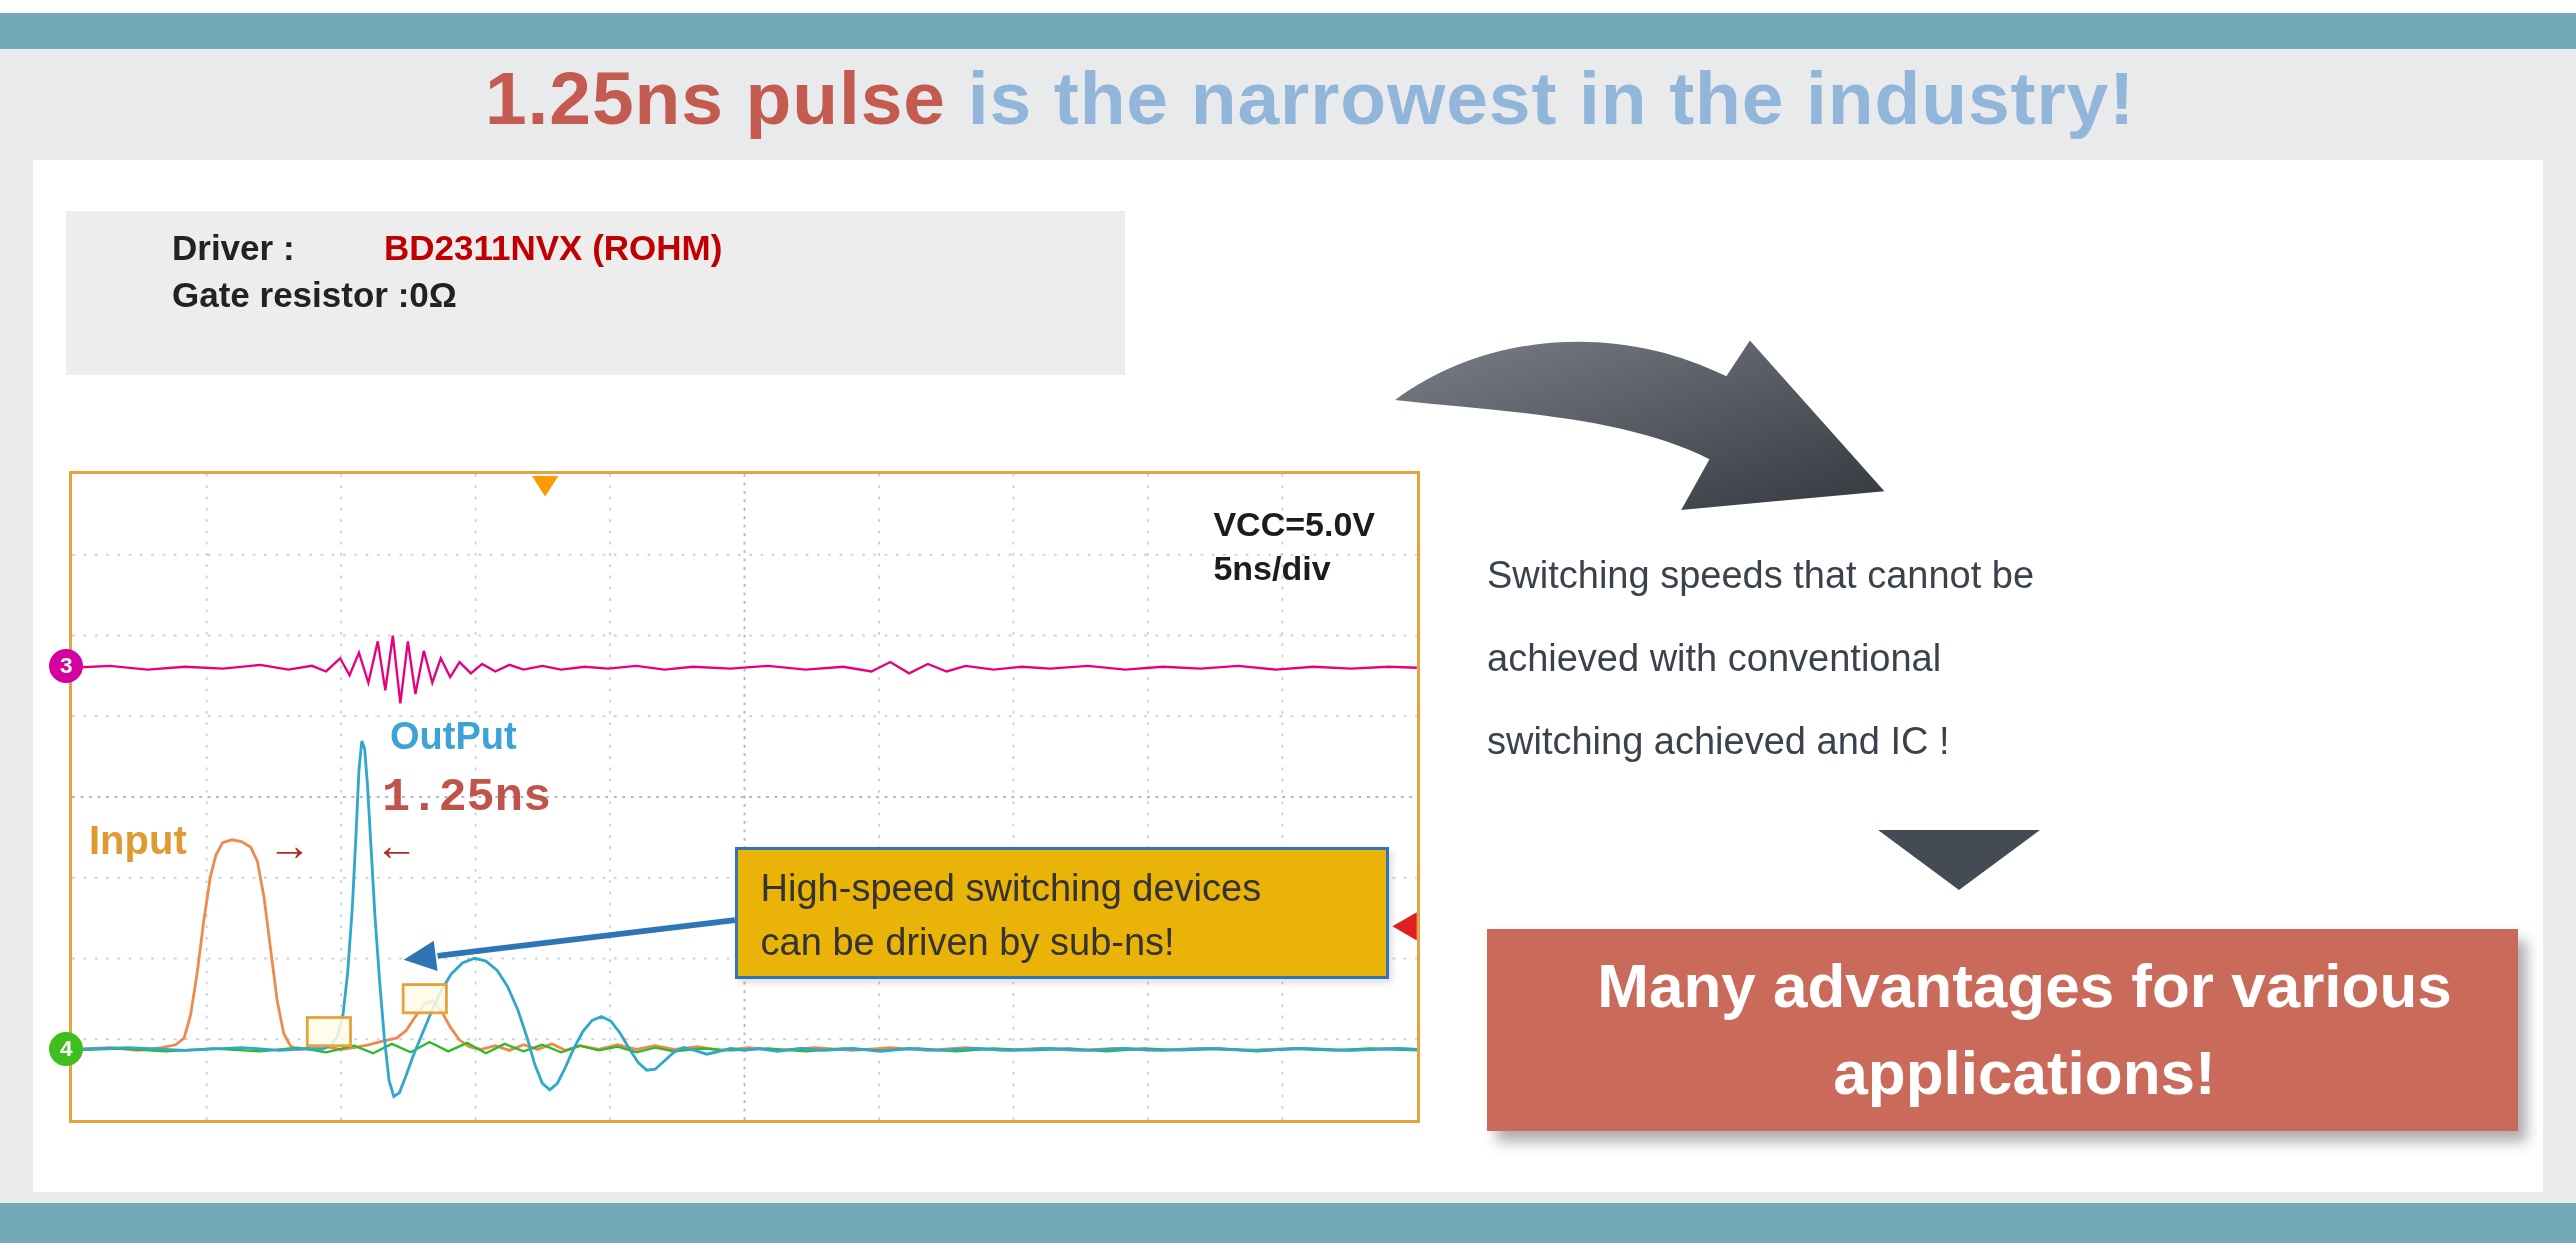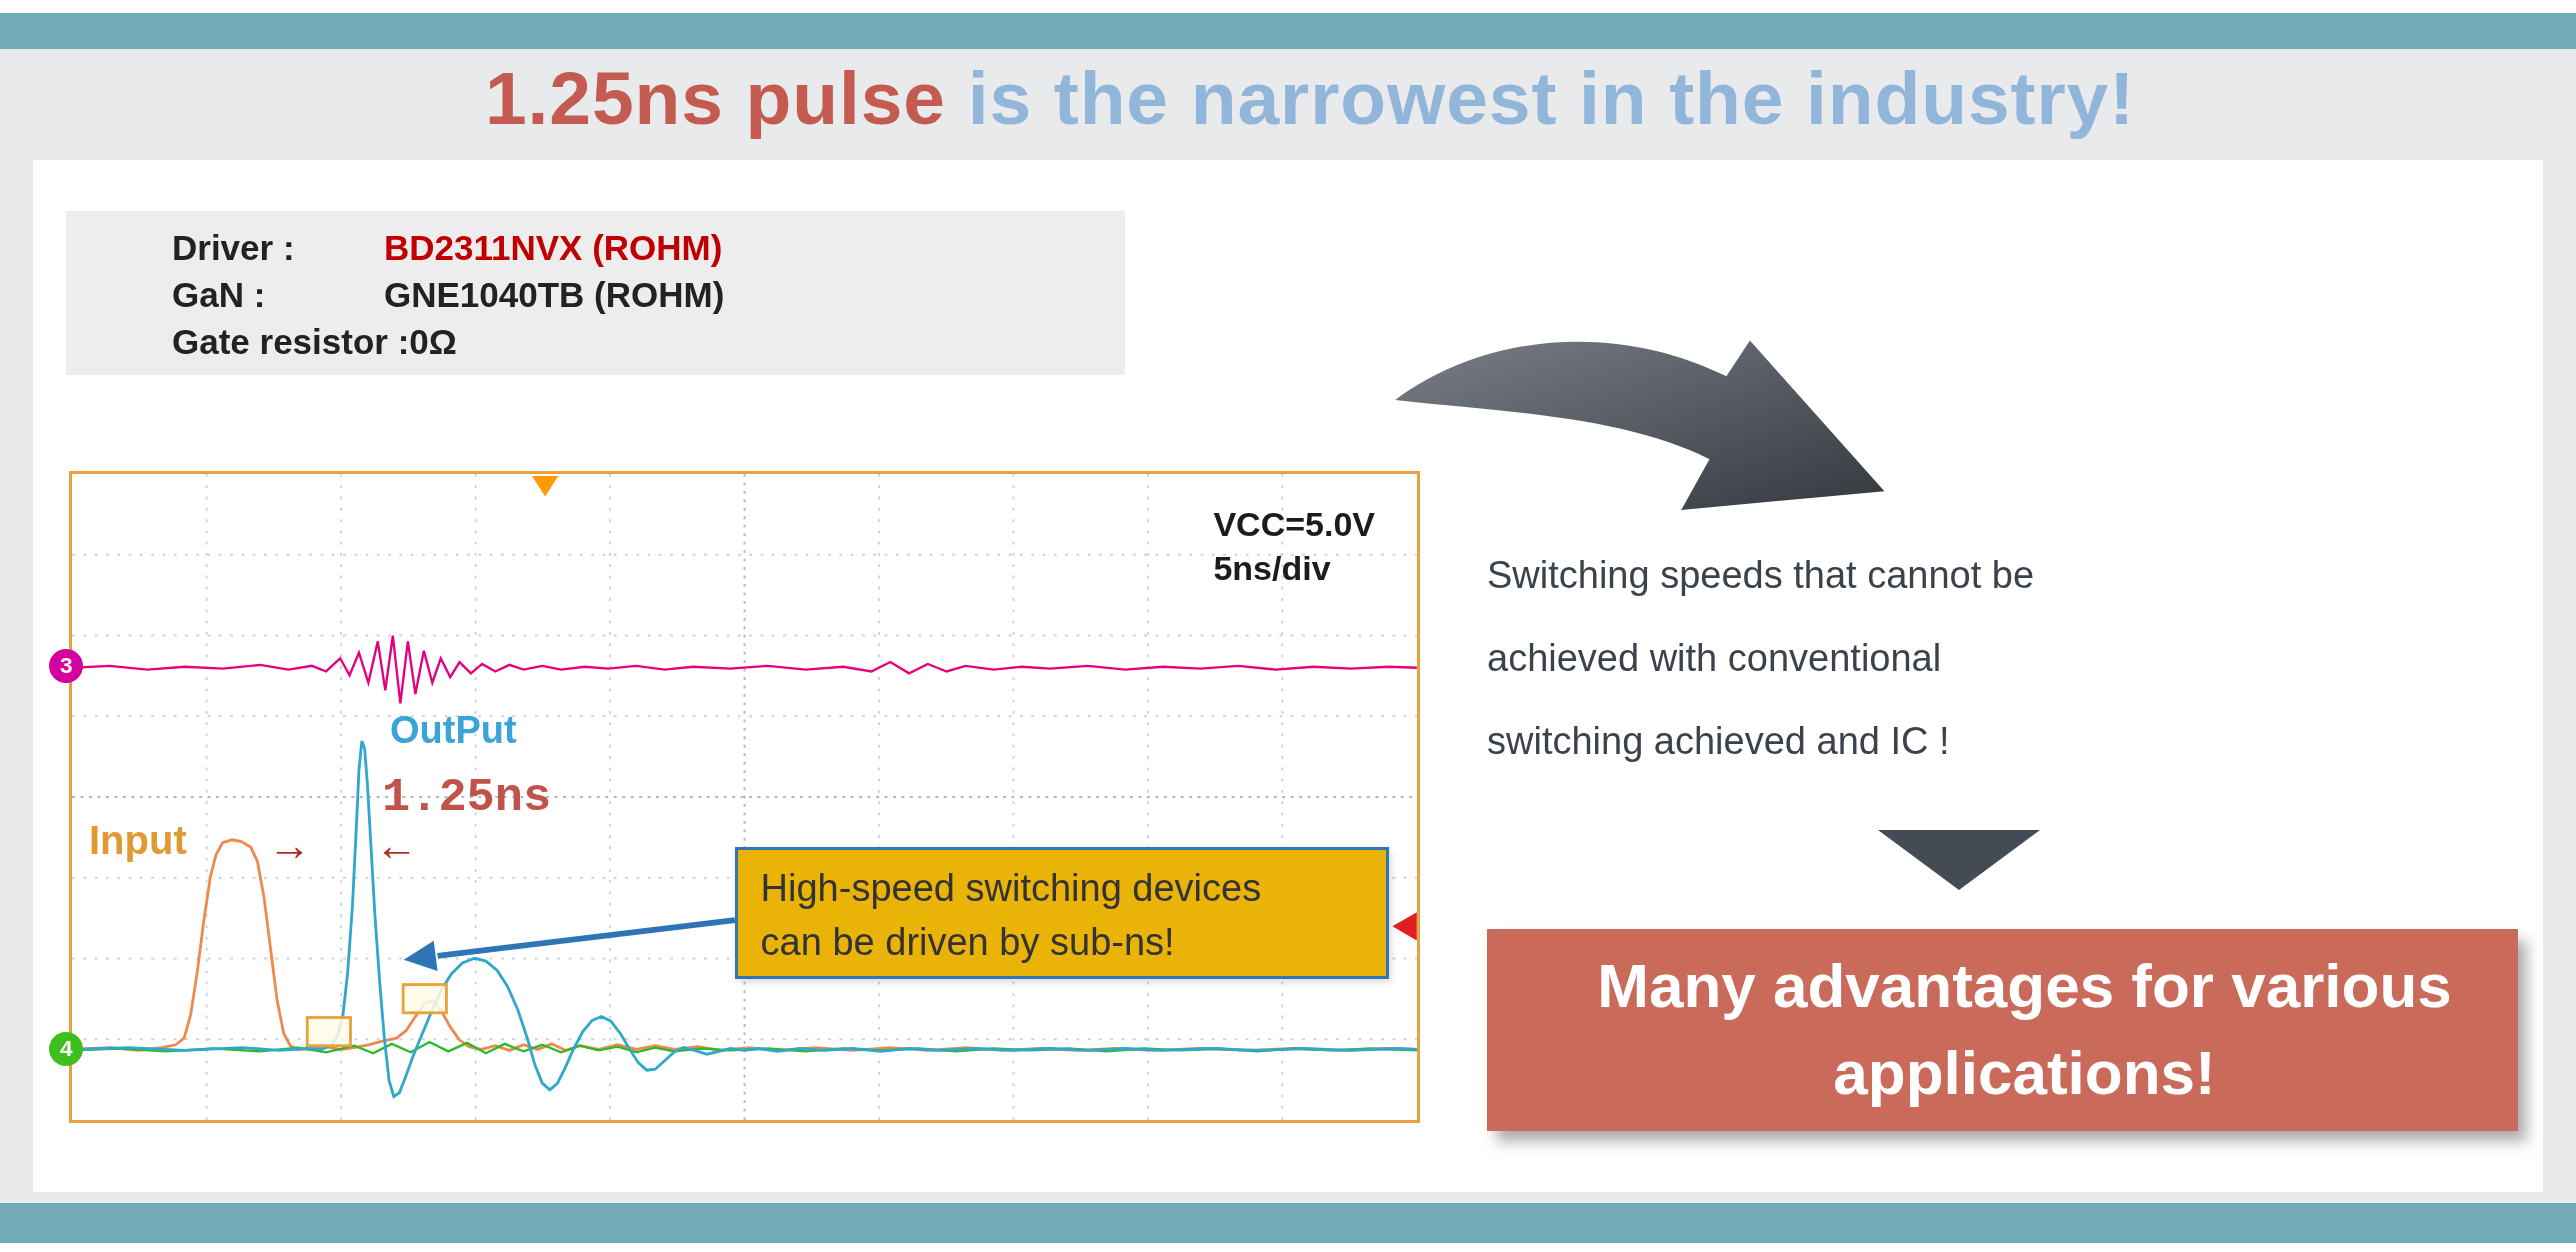--- a/index.html
+++ b/index.html
@@ -20,21 +20,21 @@
   .specs .row{line-height:47px;white-space:nowrap;}
   .specs .label{display:inline-block;min-width:212px;}
   .specs .val-red{color:#c00000;}
 
   
   .scope{position:absolute;left:36px;top:311px;width:1345px;height:646px;border:3.8px solid #e8a23c;background:#ffffff;}
   .scope svg.waves{position:absolute;left:0;top:0;display:block;}
   .gridline{stroke:#cdd1d4;stroke-width:2;stroke-dasharray:3 9;fill:none;}
   .gridline.center{stroke:#b2b6ba;stroke-dasharray:3 6;}
   .vcc{position:absolute;right:42px;top:28px;font-size:34px;font-weight:700;color:#1c1c1c;line-height:44px;}
-  .out-label{position:absolute;left:318px;top:235px;font-size:38px;font-weight:700;color:#3ba3d8;}
+  .out-label{position:absolute;left:318px;top:241px;font-size:38px;font-weight:700;color:#3ba3d8;}
   .pulse-label{position:absolute;left:310px;top:297px;font-size:47px;font-weight:700;color:#c0544a;font-family:Liberation Mono, monospace;}
   .meas-arrow{position:absolute;top:350px;font-size:43px;font-weight:700;color:#b02a22;line-height:43px;}
   .meas-arrow.r{left:196px;}
   .meas-arrow.l{left:303px;}
   .input-label{position:absolute;left:17px;top:344px;font-size:40px;font-weight:700;color:#e09a32;}
   .ch-badge{position:absolute;left:-22.6px;width:34px;height:34px;border-radius:50%;color:#fff;font-size:22.6px;font-weight:700;text-align:center;line-height:34px;}
   .ch-badge.ch3{top:175px;background:#d400a0;}
   .ch-badge.ch4{top:558px;background:#3fbf1f;}
 
   
@@ -58,23 +58,20 @@
 
   <div class="title">
     <span class="hl">1.25ns pulse</span><span class="rest"> is the narrowest in the industry!</span>
   </div>
 
   <div class="panel">
 
     <div class="specs">
       <div class="row">
         <span class="label">Driver :</span><span class="val-red">BD2311NVX (ROHM)</span>
-      </div>
-      <div class="row">
-        <span class="label">GaN :</span><span>GNE1040TB (ROHM)</span>
       </div>
       <div class="row">
         <span class="label">Gate resistor :</span><span>0Ω</span>
       </div>
     </div>
 
     <div class="scope">
       <svg class="waves" width="1345" height="646" viewBox="0 0 1430 687">
         <g id="grid">
             <line x1="143" x2="143" y1="0" y2="687" class="gridline"></line>

